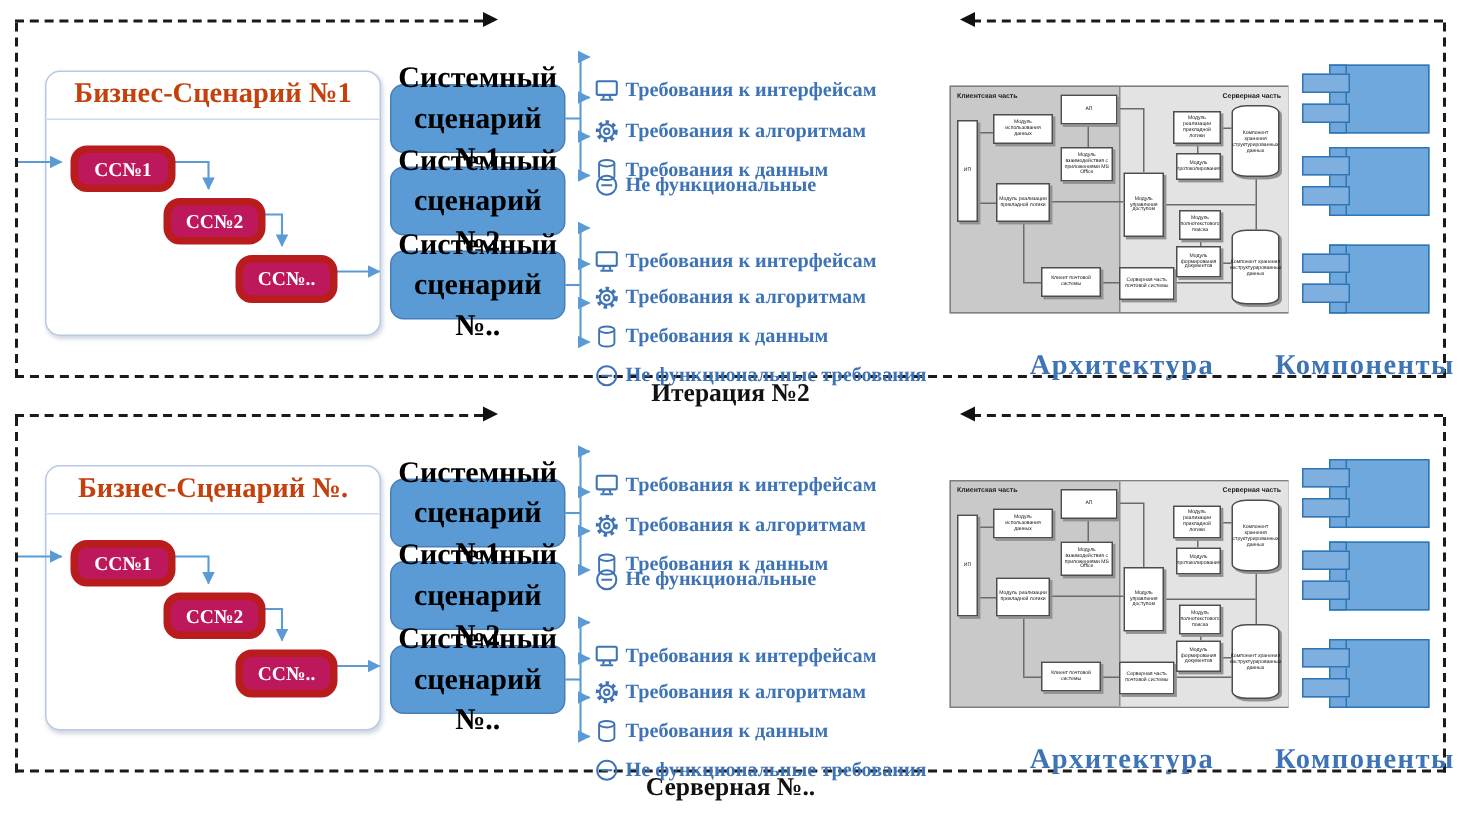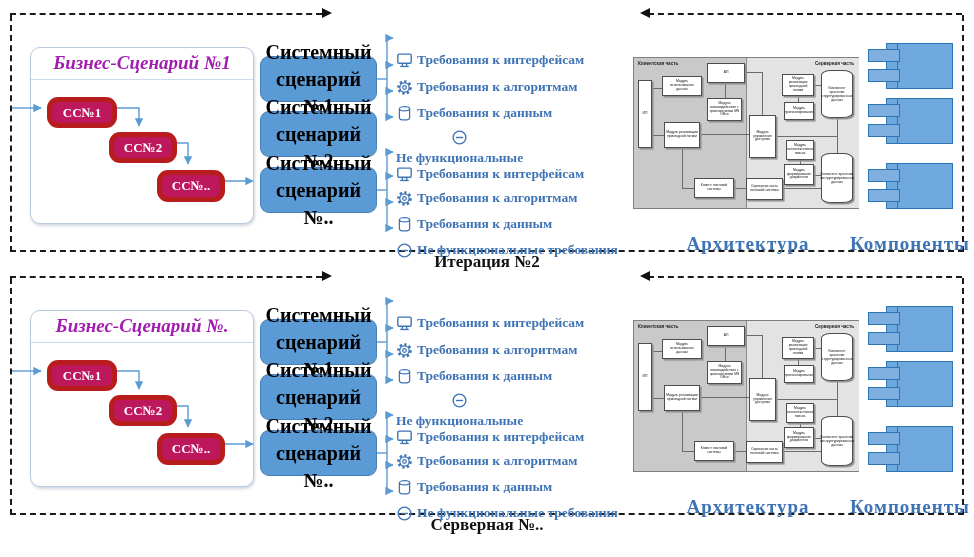--- a/index.html
+++ b/index.html
@@ -14,39 +14,39 @@
   .arr-r{position:absolute;top:-7px;left:310px;width:0;height:0;
          border-top:5px solid transparent;border-bottom:5px solid transparent;border-left:10px solid #111;}
   .arr-l{position:absolute;top:-7px;left:628px;width:0;height:0;
          border-top:5px solid transparent;border-bottom:5px solid transparent;border-right:10px solid #111;}
   .iter-label{position:absolute;top:252px;left:0;width:100%;text-align:center;
               font-size:17px;font-weight:bold;color:#111;}
   
   .biz{position:absolute;left:18px;top:32px;width:222px;height:175px;background:#fff;
        border:1.5px solid #b9c9e2;border-radius:10px;box-shadow:1px 2px 3px rgba(120,140,170,.35);z-index:1;}
   .biz-title{position:absolute;top:4px;left:0;width:100%;text-align:center;
-             font-size:19px;font-weight:bold;color:#a21caf;font-style:italic;}
+             font-size:19px;font-weight:bold;color:#c2410c;}
   .biz-sep{position:absolute;top:31px;left:0;width:100%;height:0;border-top:1.5px solid #ccd9ee;}
   .pill{position:absolute;background:#be185d;border:5px solid #b91c1c;border-radius:11px;
         color:#fff;font-weight:bold;font-size:13px;display:flex;align-items:center;justify-content:center;z-index:6;}
   .cc1{left:35px;top:82px;width:60px;height:21px;}
   .cc2{left:97px;top:117px;width:58px;height:21px;}
   .cc3{left:145px;top:155px;width:58px;height:22px;}
   
   .sys{position:absolute;left:248px;width:117px;height:46px;background:#5b9bd5;border:1px solid #477fba;
        border-radius:9px;color:#000000;font-weight:bold;font-size:20px;line-height:1.35;
        display:flex;align-items:center;justify-content:center;text-align:center;z-index:6;padding:0 2px;box-sizing:border-box;}
   .sys1{top:41px;} .sys2{top:96px;} .sys3{top:152px;}
   
   .wires{position:absolute;left:0;top:0;z-index:5;pointer-events:none;}
   
   .req{position:absolute;left:384px;height:20px;display:flex;align-items:center;gap:4px;z-index:6;margin-top:22px;}
   .req .lbl{font-size:13.5px;font-weight:bold;color:#3e74b5;white-space:nowrap;}
   .req .ric{width:17px;height:17px;flex:0 0 17px;}
-  .r1{top:13px;} .r2{top:40px;} .r3{top:66px;} .r4{top:92px;flex-direction:column;}
+  .r1{top:13px;} .r2{top:40px;} .r3{top:66px;} .r4{top:76px;}
   .r5{top:127px;} .r6{top:151px;} .r7{top:177px;} .r8{top:203px;}
   
   .arch{position:absolute;left:621px;top:42px;width:224px;height:150px;border:1px solid #7f7f7f;background:#c9c9c9;}
   .arch .server-bg{position:absolute;left:112px;top:0;width:112px;height:150px;background:#e3e3e3;border-left:1px solid #8a8a8a;}
   .arch .rlab{position:absolute;font-family:"Liberation Sans",sans-serif;font-size:4.6px;font-weight:bold;color:#222;}
   .arch .rlab.client{left:4px;top:3px;} .arch .rlab.server{right:4px;top:3px;}
   .ab{position:absolute;background:#fff;border:0.6px solid #4d4d4d;box-shadow:1.6px 1.6px 0 #929292;
       font-family:"Liberation Sans",sans-serif;font-size:3.4px;line-height:1.15;color:#111;
       display:flex;align-items:center;justify-content:center;text-align:center;overflow:hidden;z-index:3;padding:1px;box-sizing:border-box;}
   .db{position:absolute;background:#fff;border:0.6px solid #4d4d4d;border-radius:10px/5px;

